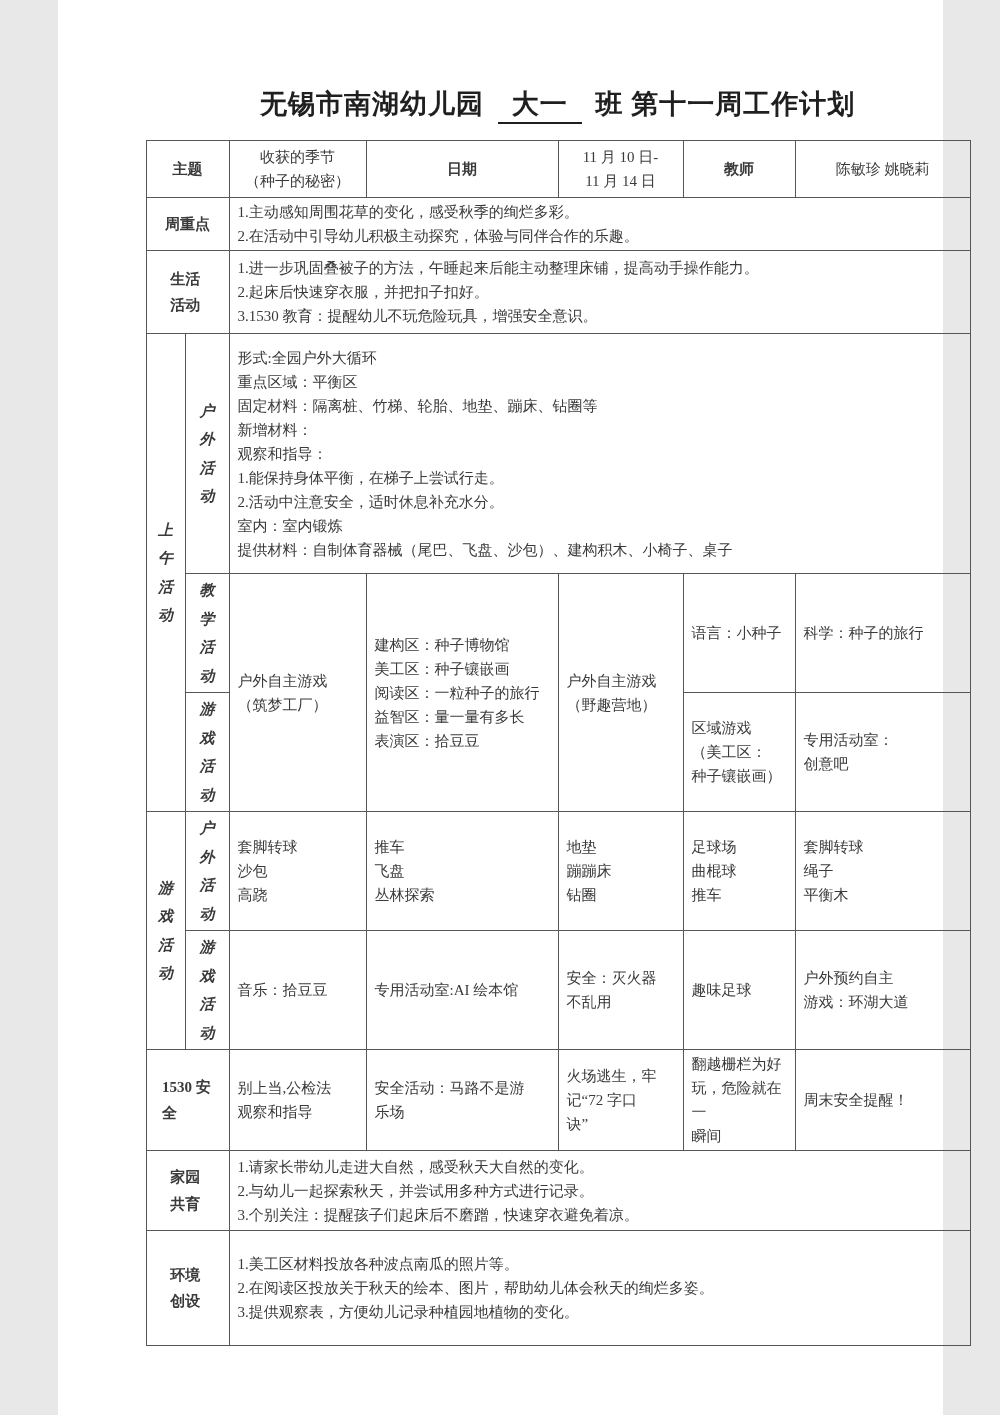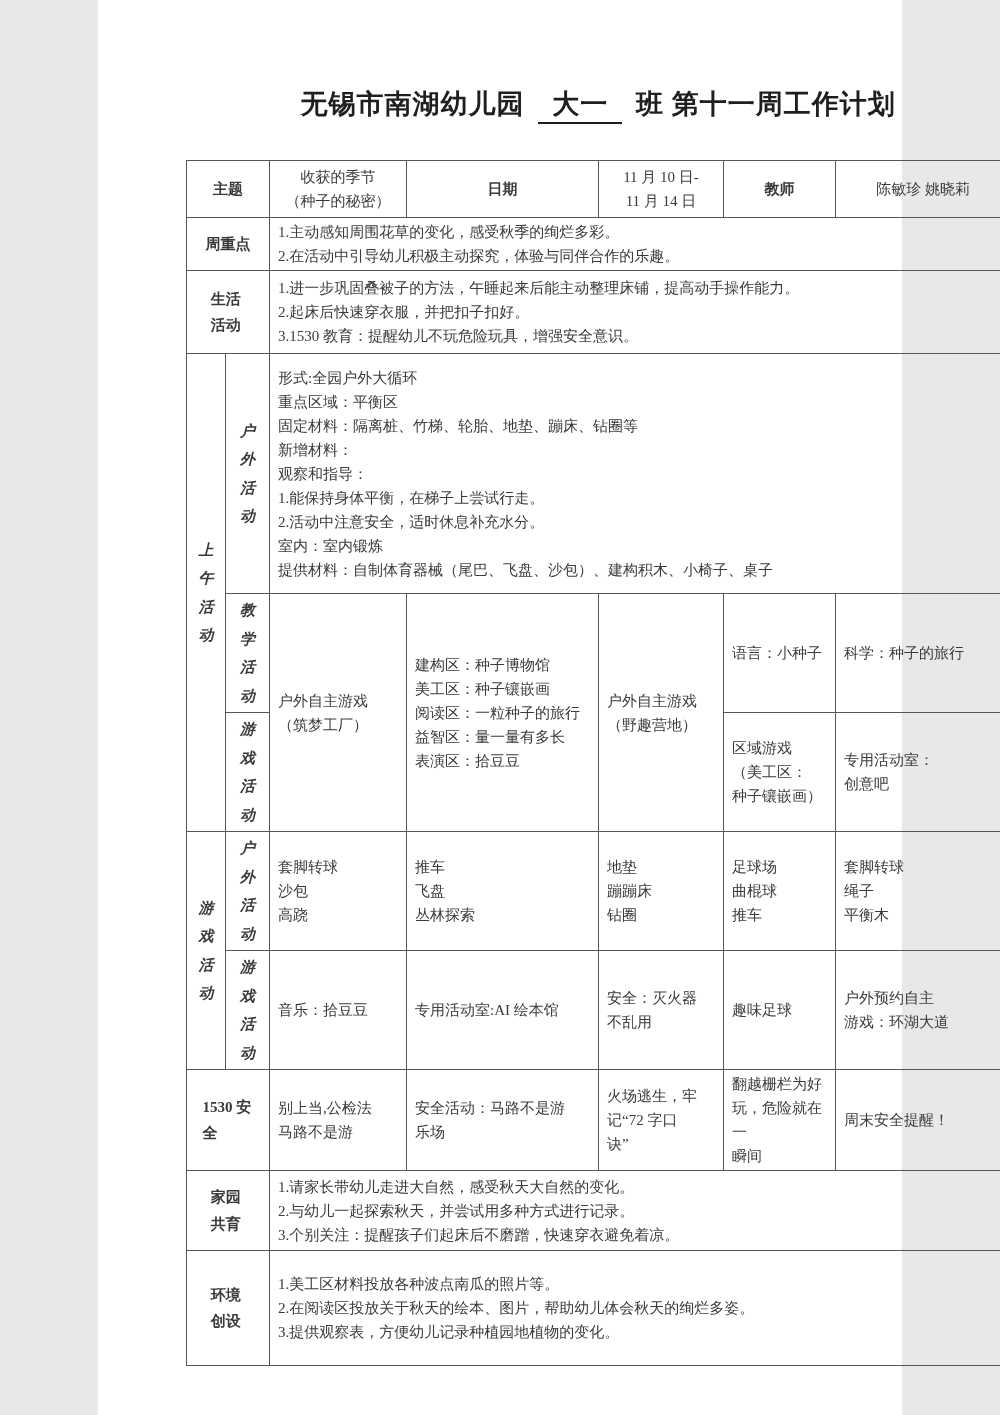--- a/index.html
+++ b/index.html
@@ -1,24 +1,24 @@
 <!DOCTYPE html>
 <html><head>
 <meta charset="utf-8">
 <style>
   html,body{margin:0;padding:0;background:#e8e8e8;}
-  #page{position:relative;width:804px;height:1415px;background:#ffffff;margin:0 auto;
+  #page{position:relative;width:885px;height:1415px;background:#ffffff;margin:0 auto;
         font-family:"Liberation Serif","DejaVu Serif",serif;color:#3a3a3a;}
   
   #title{position:absolute;top:86px;left:0;width:1000px;text-align:center;
          font-size:27px;font-weight:bold;color:#1f1f1f;letter-spacing:1px;white-space:nowrap;}
   #title .underlined{display:inline-block;border-bottom:2px solid #1f1f1f;
          padding:0 14px;margin:0 6px;}
   
-  table#plan{position:absolute;left:88px;top:160px;width:824px;
+  table#plan{position:absolute;left:88px;top:140px;width:824px;
          border-collapse:collapse;table-layout:fixed;font-size:15px;line-height:1.6;}
   #plan td{border:1px solid #565656;padding:2px 8px;vertical-align:middle;
          white-space:pre-line;overflow:hidden;word-break:break-all;}
   .hd{font-weight:bold;text-align:center;padding:2px 2px !important;}
   .ctr{text-align:center;}
   
   .v1{width:1.15em;margin:0 auto;line-height:1.9;font-weight:bold;text-align:center;font-style:italic;}
   .v2{width:2.3em;margin:0 auto;line-height:1.75;font-weight:bold;text-align:left;}
   .v3{width:3.4em;margin:0 auto;line-height:1.75;font-weight:bold;text-align:left;}
   .tight{line-height:1.6;}
@@ -135,21 +135,21 @@
       <td>安全：灭火器
 不乱用</td>
       <td>趣味足球</td>
       <td>户外预约自主
 游戏：环湖大道</td>
     </tr>
 
     <tr style="height:86px">
       <td colspan="2" class="hd"><div class="v3">1530 安全</div></td>
       <td>别上当,公检法
-马路不是游</td>
+观察和指导</td>
       <td>安全活动：马路不是游
 乐场</td>
       <td>火场逃生，牢
 记“72 字口
 诀”</td>
       <td>翻越栅栏为好
 玩，危险就在一
 瞬间</td>
       <td>周末安全提醒！</td>
     </tr>

